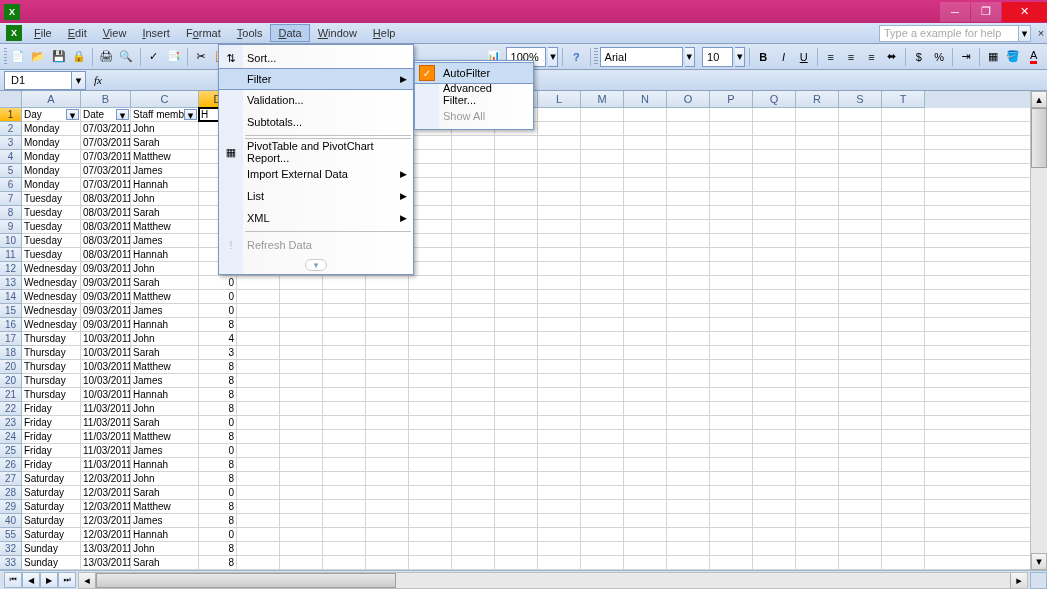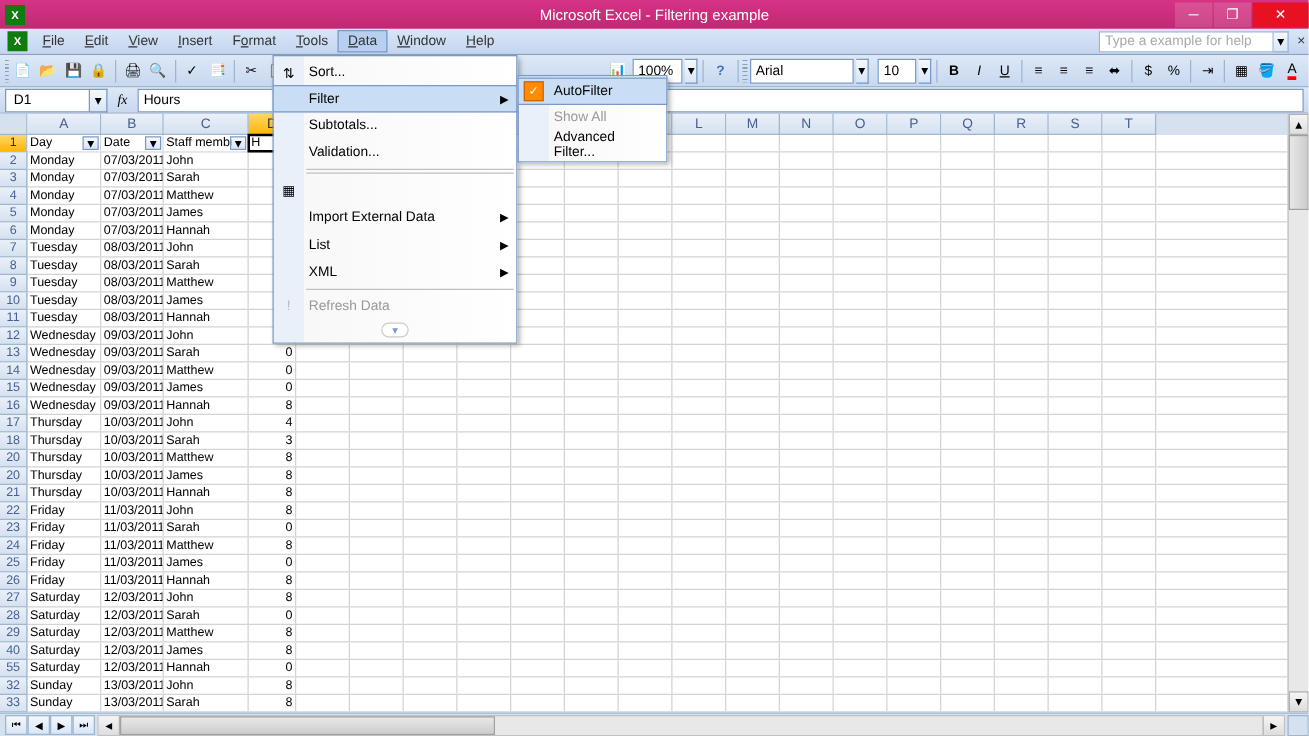--- a/index.html
+++ b/index.html
@@ -68,21 +68,20 @@
 .dropdown .dsep{height:1px;background:#c0c0c0;margin:2px 2px 2px 26px}
 .dropdown .expand-chev{text-align:center;padding:2px 0;height:16px}
 .dropdown .expand-chev .chevwrap{display:inline-block;background:#fff;border:1px solid #ccc;border-radius:8px;padding:0 8px;font-size:9px;color:#7a99c7}
 .chk{position:absolute;left:4px;width:16px;height:16px;background:#ff8c00;border:1px solid #d06000;display:flex;align-items:center;justify-content:center;color:#fff;font-size:10px}
 </style>
 </head>
 <body>
 
 <div class="titlebar">
   <div class="icon">X</div>
-  <div class="title">Microsoft Excel - Filtering example</div>
   <div class="wbtns">
     <div class="wbtn">─</div>
     <div class="wbtn">❐</div>
     <div class="wbtn close">✕</div>
   </div>
 </div>
 
 <div class="menubar">
   <div class="micon">X</div>
   <div class="mitem"><u>F</u>ile</div>
@@ -159,21 +158,20 @@
   <div class="tbtn">🪣</div>
   <div class="tbtn">
       <span style="border-bottom:3px solid red">A</span>
     </div>
 </div>
 
 <div class="namebox-row">
   <div class="namebox">D1</div>
   <div class="namebox-drp">▾</div>
   <div class="fx">fx</div>
-  <div class="formula">Hours</div>
 </div>
 
 <div class="grid-area">
   <div class="selall"></div>
   <div class="colhdrs" id="colhdrs">
       <div class="colhdr" style="width: 59px;">A</div>
       <div class="colhdr" style="width: 50px;">B</div>
       <div class="colhdr" style="width: 68px;">C</div>
       <div class="colhdr sel" style="width: 38px;">D</div>
       <div class="colhdr" style="width: 43px;">E</div>
@@ -981,29 +979,30 @@
 <div class="dropdown" style="left:218px;top:44px;width:196px">
   <div class="ditem">
     <span class="dicon">⇅</span>
     <span>Sort...</span>
   </div>
   <div class="ditem hover">
     <span>Filter</span>
       <span class="arrow">▶</span>
   </div>
   <div class="ditem">
+      <span>Validation...</span>
+    </div>
+  <div class="ditem">
       <span>Subtotals...</span>
-    </div>
-  <div class="ditem">
-      <span>Validation...</span>
     </div>
   <div class="dsep"></div>
   <div class="dsep"></div>
   <div class="ditem">
     <span class="dicon">▦</span>
+    <span>PivotTable and PivotChart Report...</span>
   </div>
   <div class="ditem">
       <span>Import External Data</span>
       <span class="arrow">▶</span>
     </div>
   <div class="ditem">
       <span>List</span>
       <span class="arrow">▶</span>
     </div>
   <div class="ditem">
@@ -1016,19 +1015,19 @@
     <span>Refresh Data</span>
   </div>
   <div class="expand-chev"><span class="chevwrap">▾</span></div>
 </div>
 
 <div class="dropdown" style="left:414px;top:60px;width:120px">
   <div class="ditem hover">
     <span class="chk">✓</span>
     <span>AutoFilter</span>
   </div>
+  <div class="ditem">
+      <span>Advanced Filter...</span>
+    </div>
   <div class="ditem dis">
       <span>Show All</span>
-    </div>
-  <div class="ditem">
-      <span>Advanced Filter...</span>
     </div>
 </div>
 
 </body></html>

